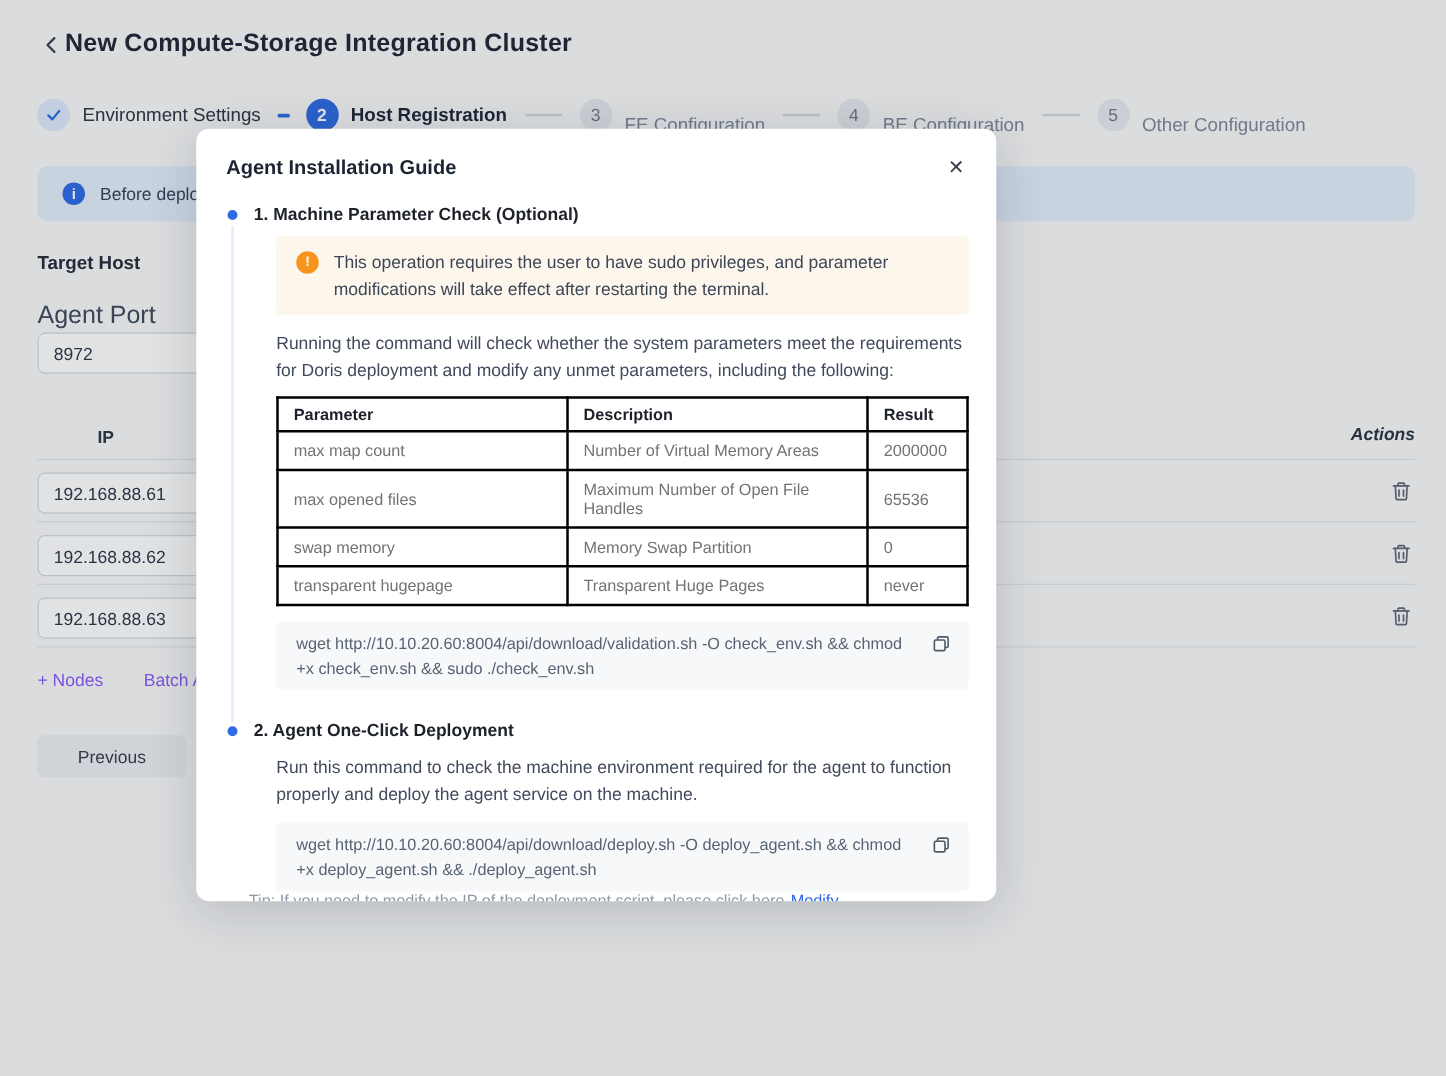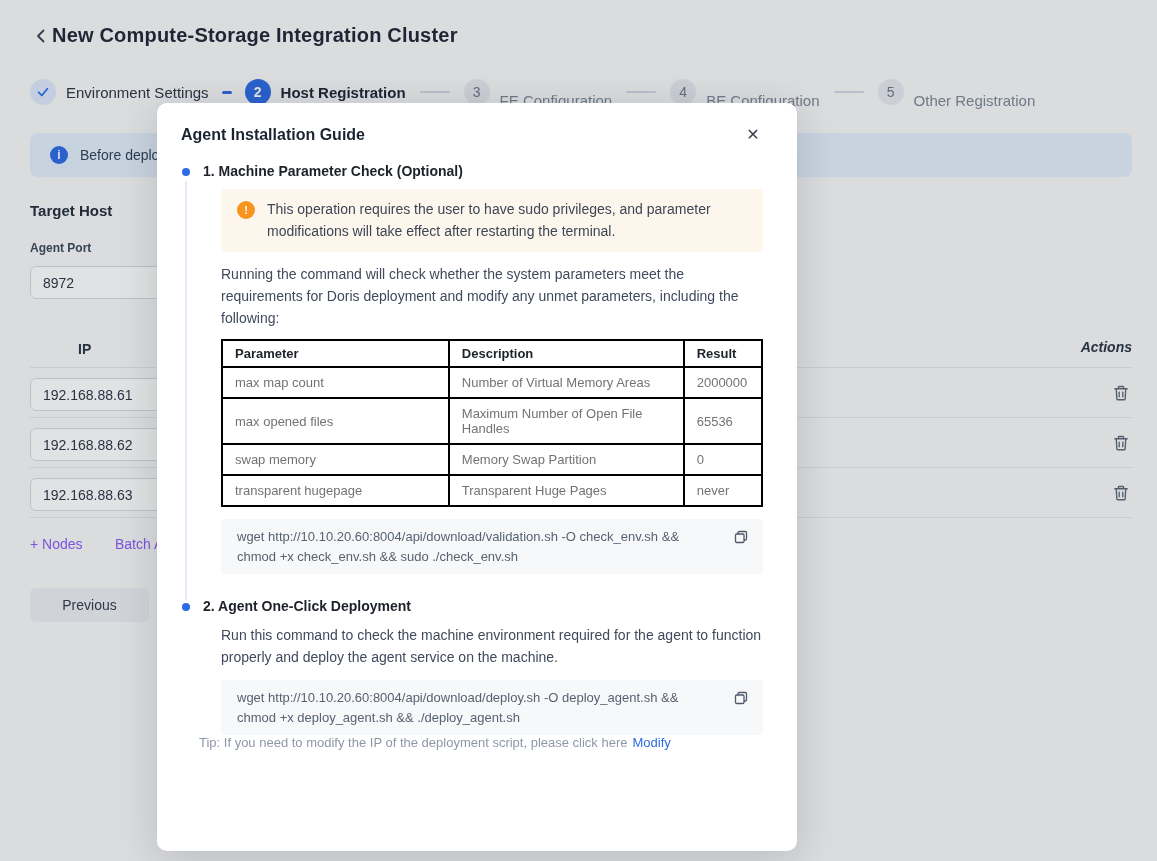--- a/index.html
+++ b/index.html
@@ -30,40 +30,40 @@
 
   .info-banner { position:absolute; left:30px; top:133px; width:1102px; height:44px;
     background:#e3eefc; border-radius:8px; display:flex; align-items:center; padding:0 20px; gap:12px; }
   .circle-icon { width:18px; height:18px; border-radius:50%; color:#fff; font-weight:700; font-size:12px;
     display:flex; align-items:center; justify-content:center; flex:0 0 auto; }
   .circle-icon.blue { background:#2e6be5; }
   .circle-icon.orange { background:#f7941e; font-size:11px; }
   .banner-text { font-size:14px; color:#33425a; }
 
   .lbl-strong { position:absolute; left:30px; font-size:15px; font-weight:700; color:#23result2d3b; color:#242d3b; }
-  .lbl { position:absolute; left:30px; font-size:12px; color:#3e4a5c; font-weight:700; }
+  .lbl { position:absolute; left:30px; font-size:20px; color:#3e4a5c; font-weight:400; }
   .txt-input { position:absolute; left:30px; width:262px; height:33px; background:#fff;
     border:1px solid #d4dae2; border-radius:6px; font-size:14px; color:#2d3748;
     padding:0 12px; font-family:inherit; }
   .row-divider { position:absolute; left:30px; width:1102px; height:1px; background:#e2e6ec; }
   .col-header { font-size:14px; font-weight:700; color:#2b3545; position:absolute; }
   .trash-btn { position:absolute; right:27px; width:18px; height:18px; cursor:pointer; }
 
   .link { font-size:14px; color:#8b5cf6; cursor:pointer; position:absolute; font-weight:500; }
   .prev-btn { position:absolute; left:30px; top:588px; width:119px; height:34px;
     background:#eceff4; border:none; border-radius:6px; font-size:14px; color:#333d4d;
     font-family:inherit; cursor:pointer; }
 
   
   .mask { position:absolute; inset:0; background:rgba(25,28,36,0.13); z-index:5; }
 
   
-  .modal { position:absolute; left:157px; top:103px; width:640px; height:748px; z-index:10;
+  .modal { position:absolute; left:157px; top:103px; width:640px; height:618px; z-index:10;
     background:#fff; border-radius:10px; box-shadow:0 8px 40px rgba(16,24,40,.16);
-    padding:22px 34px 18px 24px; overflow:hidden; }
+    padding:22px 22px 18px 24px; overflow:hidden; }
   .modal-head { display:flex; align-items:center; justify-content:space-between; }
   .modal-title { font-size:16px; font-weight:700; color:#1c2432; }
   .close-btn { width:20px; height:20px; display:flex; align-items:center; justify-content:center;
     cursor:pointer; color:#3a4252; font-size:16px; line-height:1; }
 
   .tl-item { position:relative; padding-left:22px; margin-top:18px; }
   .tl-dot { position:absolute; left:1px; top:5px; width:8px; height:8px; border-radius:50%; background:#2e6be5; }
   .tl-item.with-line::before { content:""; position:absolute; left:4px; top:18px; bottom:-26px; width:2px; background:#e4edfb; }
   .tl-title { font-size:14px; font-weight:700; color:#1d2129; }
   .tl-body { margin-left:18px; margin-top:10px; }
@@ -114,21 +114,21 @@
     <span class="step-circle active">2</span>
     <span class="step-label active">Host Registration</span>
     <span class="connector gray"></span>
     <span class="step-circle todo">3</span>
     <span class="step-label todo">FE Configuration</span>
     <span class="connector gray"></span>
     <span class="step-circle todo">4</span>
     <span class="step-label todo">BE Configuration</span>
     <span class="connector gray"></span>
     <span class="step-circle todo">5</span>
-    <span class="step-label todo">Other Registration</span>
+    <span class="step-label todo">Other Configuration</span>
   </div>
 
   <div class="info-banner">
     <span class="circle-icon blue">i</span>
     <span class="banner-text">Before deploy</span>
   </div>
 
   <div class="lbl-strong" style="top:202px;">Target Host</div>
   <div class="lbl" style="top:241px;">Agent Port</div>
   <input class="txt-input" style="top: 266px;" value="8972">

